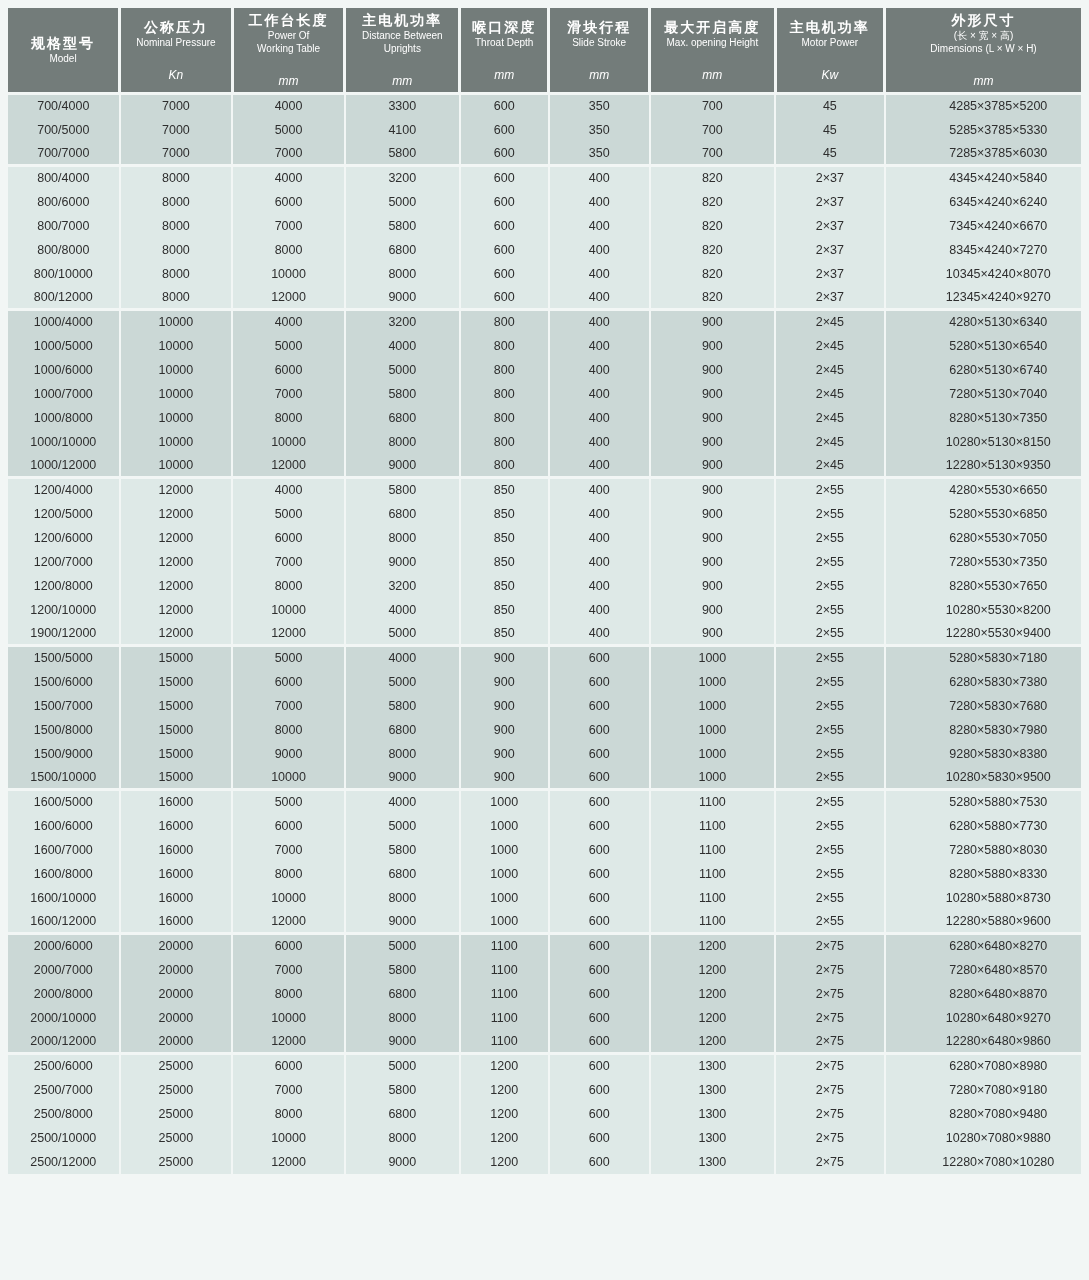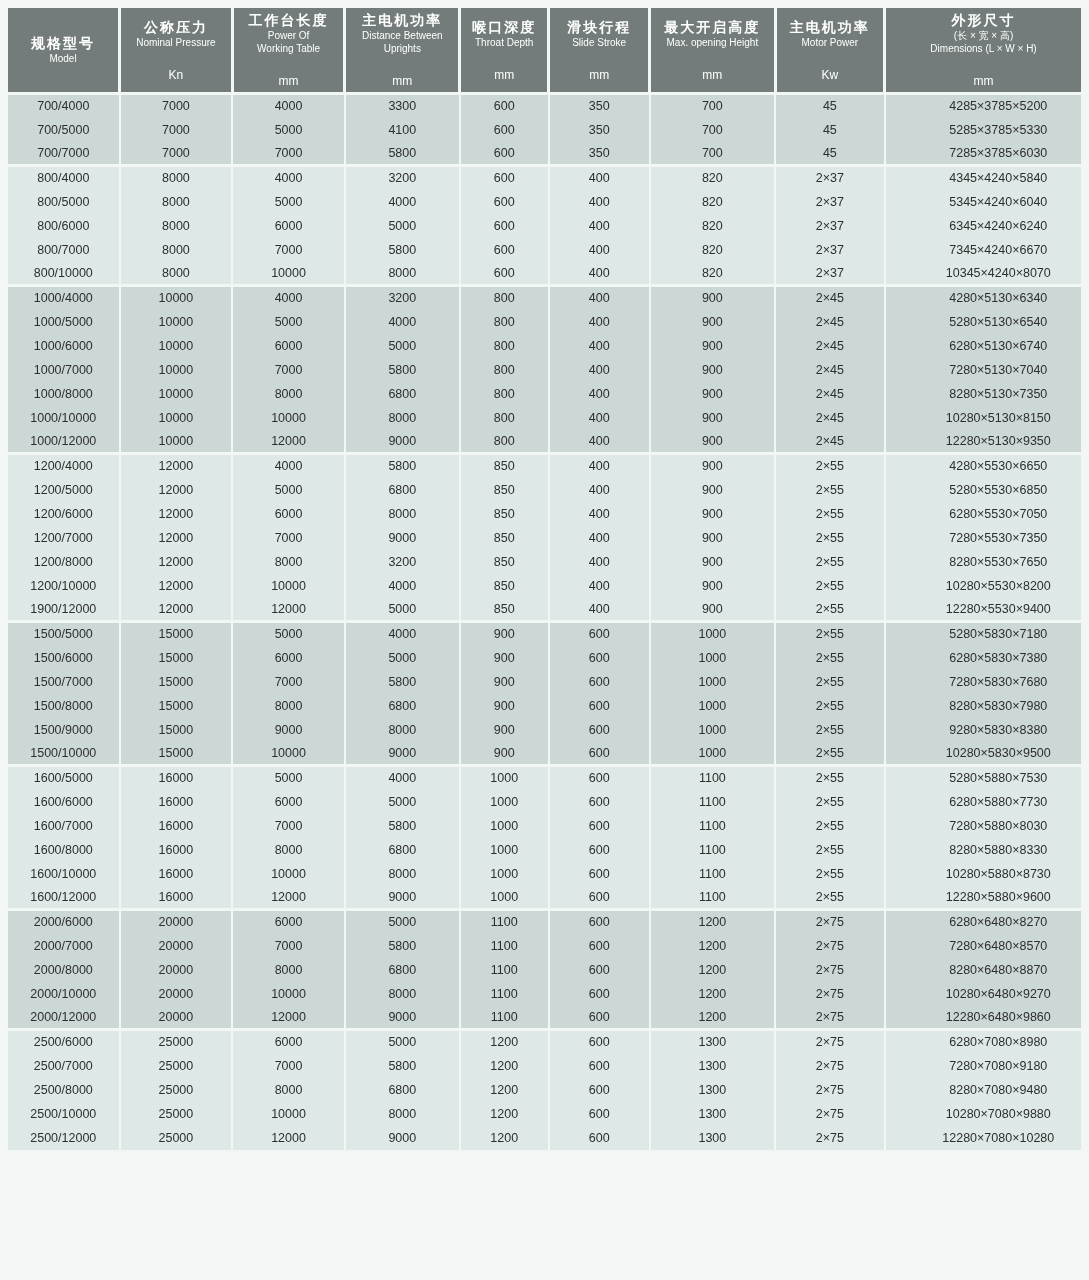--- a/index.html
+++ b/index.html
@@ -45,21 +45,21 @@
     height: 80px;
     vertical-align: middle;
     text-align: center;
     padding: 4px 2px;
     border-right: 3px solid var(--page-bg);
     border-bottom: 3px solid var(--page-bg);
   }
   thead th:last-child { border-right: none; }
   .h-zh { font-size: 14px; font-weight: bold; letter-spacing: 2px; line-height: 17px; }
   .h-en { font-size: 10px; line-height: 12px; margin-top: 1px; }
-  .h-unit { font-size: 12px; line-height: 13px; margin-top: 20px; }
+  .h-unit { font-size: 12px; line-height: 13px; margin-top: 20px; font-style: italic; }
 
   tbody td {
     height: 24px;
     text-align: center;
     vertical-align: middle;
     font-size: 12.5px;
     line-height: 14px;
     padding: 0 2px;
     border-right: 2px solid var(--page-bg);
     color: var(--text);
@@ -178,31 +178,20 @@
           <td>8000</td>
           <td>4000</td>
           <td>3200</td>
           <td>600</td>
           <td>400</td>
           <td>820</td>
           <td>2×37</td>
           <td>4345×4240×5840</td>
         </tr>
         <tr>
-          <td>800/5000</td>
-          <td>8000</td>
-          <td>5000</td>
-          <td>4000</td>
-          <td>600</td>
-          <td>400</td>
-          <td>820</td>
-          <td>2×37</td>
-          <td>5345×4240×6040</td>
-        </tr>
-        <tr>
           <td>800/6000</td>
           <td>8000</td>
           <td>6000</td>
           <td>5000</td>
           <td>600</td>
           <td>400</td>
           <td>820</td>
           <td>2×37</td>
           <td>6345×4240×6240</td>
         </tr>
@@ -211,29 +200,51 @@
           <td>8000</td>
           <td>7000</td>
           <td>5800</td>
           <td>600</td>
           <td>400</td>
           <td>820</td>
           <td>2×37</td>
           <td>7345×4240×6670</td>
         </tr>
         <tr>
+          <td>800/8000</td>
+          <td>8000</td>
+          <td>8000</td>
+          <td>6800</td>
+          <td>600</td>
+          <td>400</td>
+          <td>820</td>
+          <td>2×37</td>
+          <td>8345×4240×7270</td>
+        </tr>
+        <tr>
           <td>800/10000</td>
           <td>8000</td>
           <td>10000</td>
           <td>8000</td>
           <td>600</td>
           <td>400</td>
           <td>820</td>
           <td>2×37</td>
           <td>10345×4240×8070</td>
+        </tr>
+        <tr>
+          <td>800/12000</td>
+          <td>8000</td>
+          <td>12000</td>
+          <td>9000</td>
+          <td>600</td>
+          <td>400</td>
+          <td>820</td>
+          <td>2×37</td>
+          <td>12345×4240×9270</td>
         </tr>
       </tbody>
       <tbody class="group-dark">
         <tr>
           <td>1000/4000</td>
           <td>10000</td>
           <td>4000</td>
           <td>3200</td>
           <td>800</td>
           <td>400</td>

